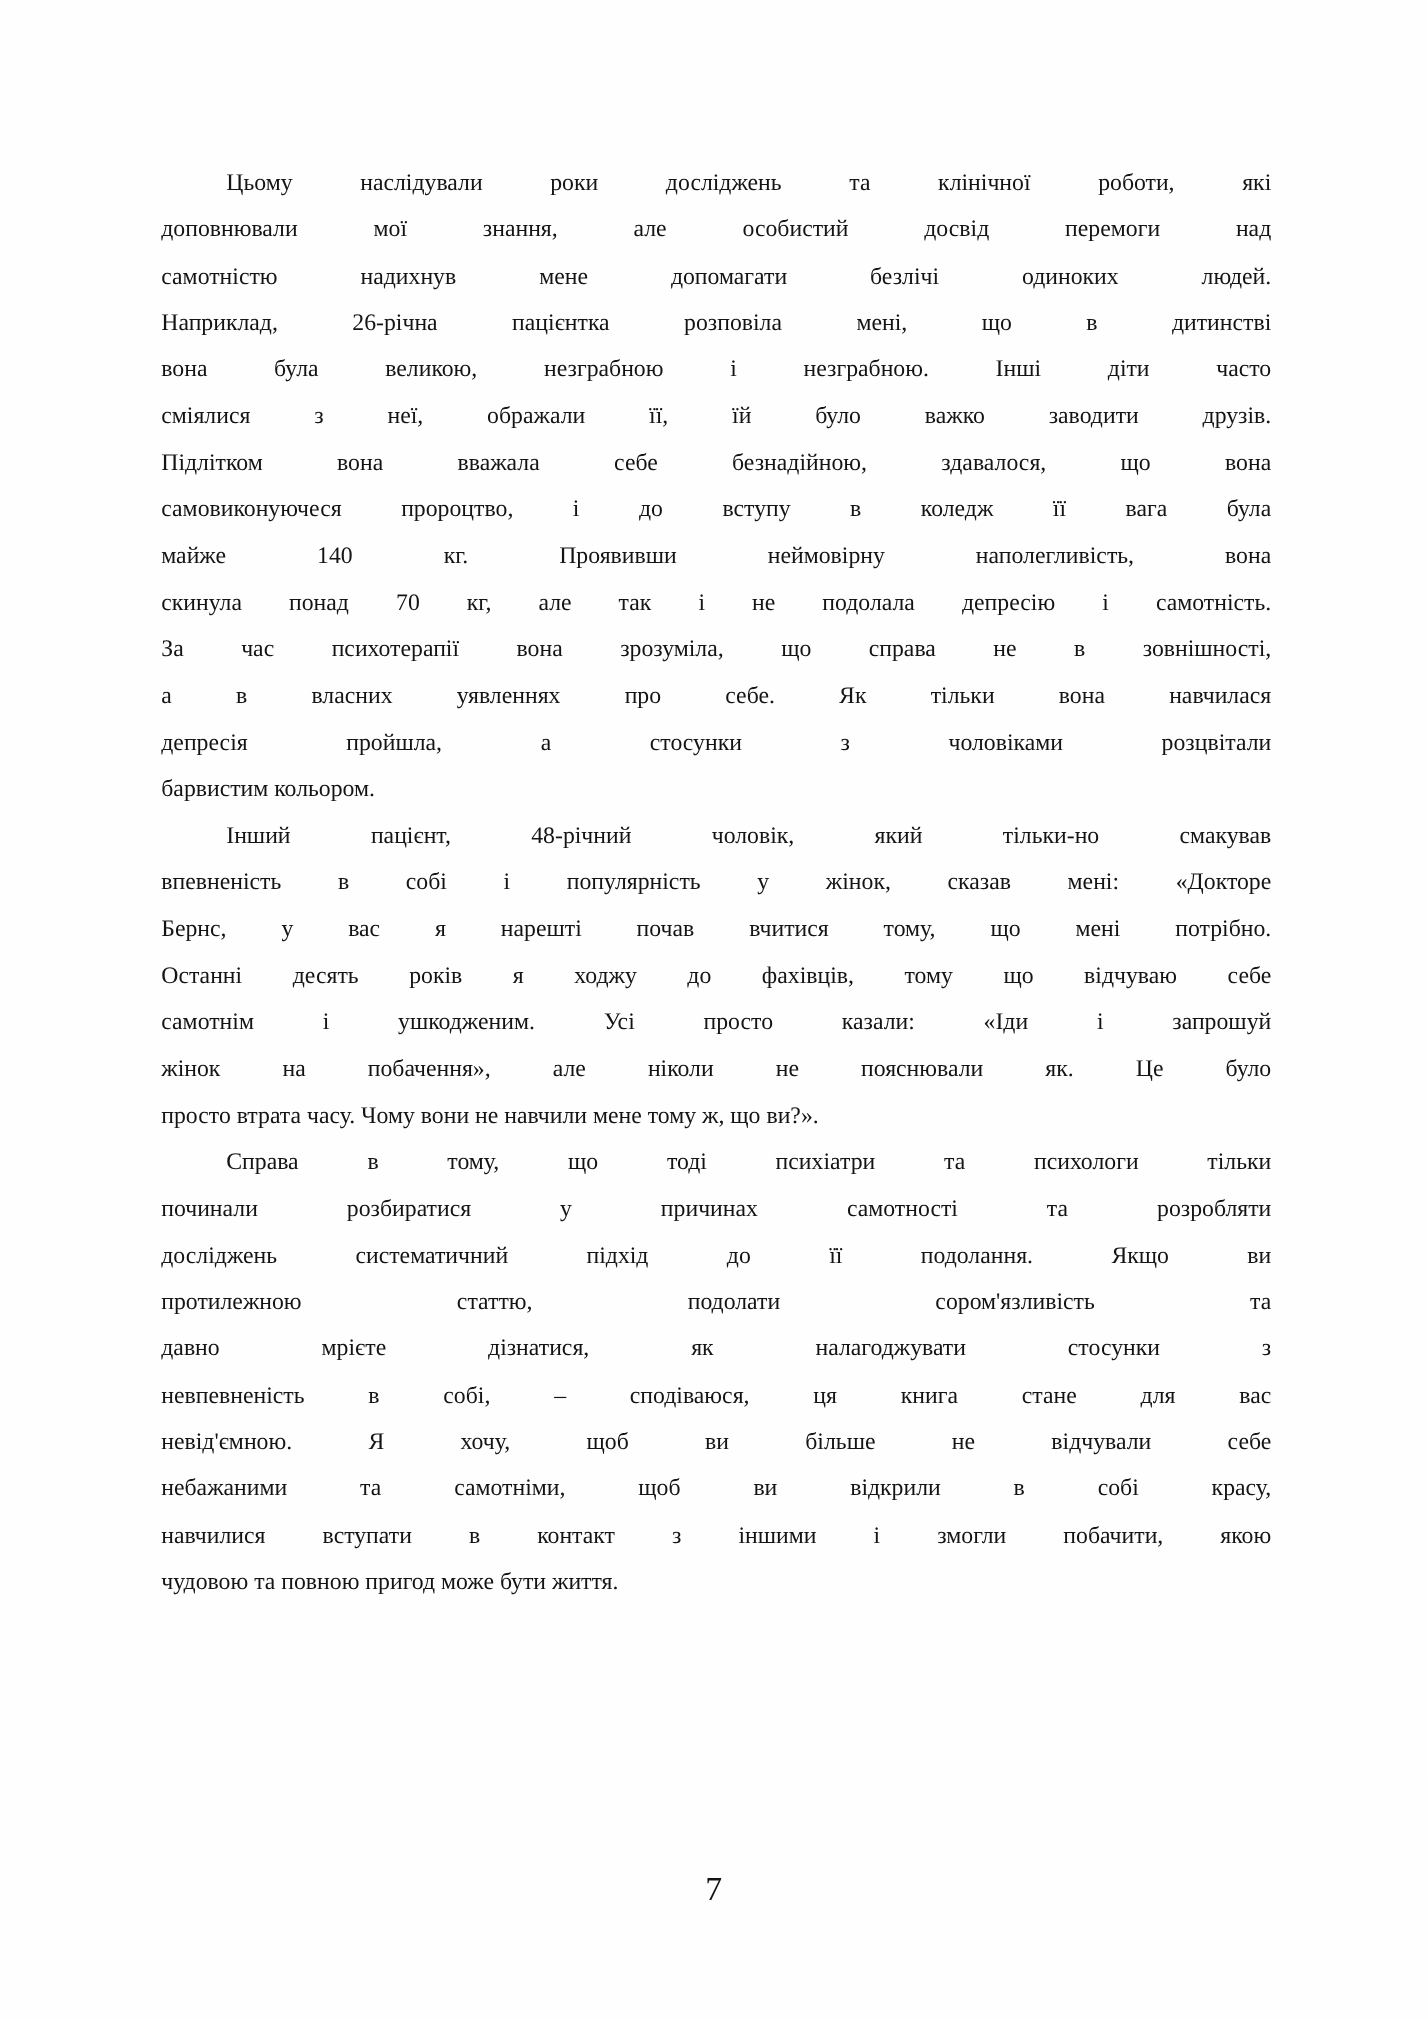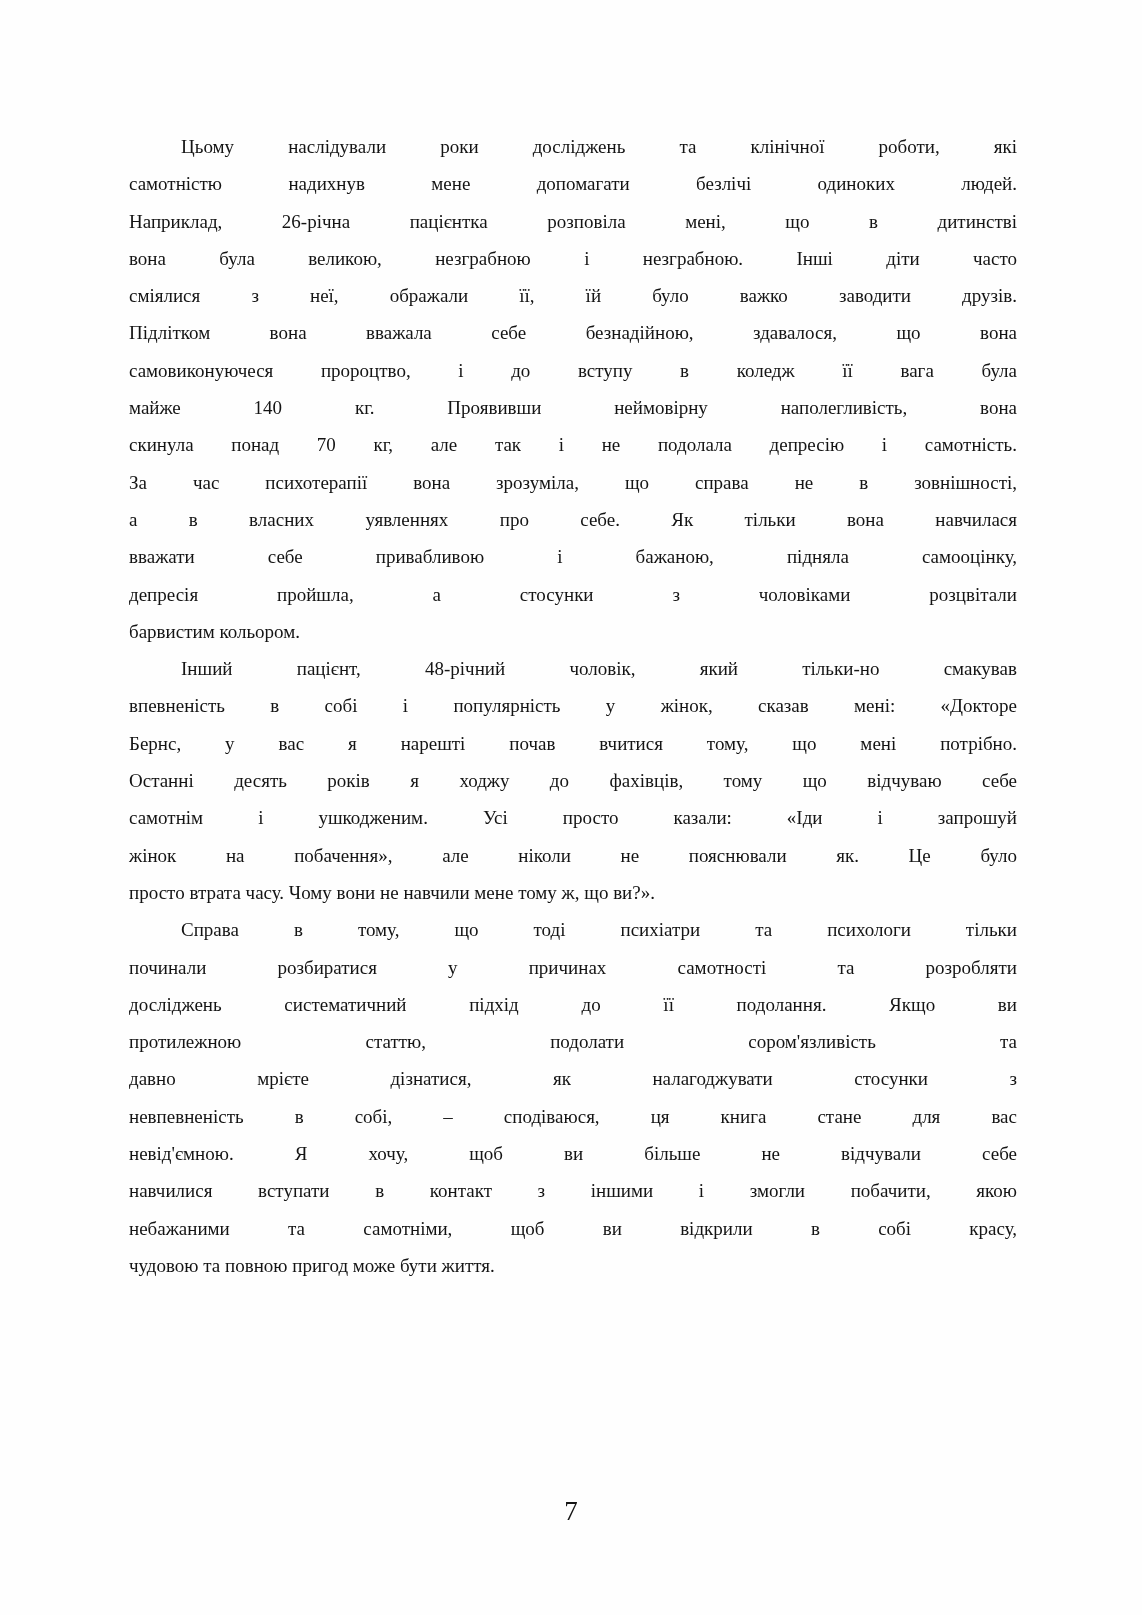--- a/index.html
+++ b/index.html
@@ -40,31 +40,31 @@
   }
 </style>
 </head>
 <body>
 
 <div class="page">
   <div class="text-block">
 
     <div class="paragraph">
       <div class="line first">Цьому наслідували роки досліджень та клінічної роботи, які</div>
+      <div class="line">доповнювали мої знання, але особистий досвід перемоги над</div>
       <div class="line">самотністю надихнув мене допомагати безлічі одиноких людей.</div>
       <div class="line">Наприклад, 26-річна пацієнтка розповіла мені, що в дитинстві</div>
       <div class="line">вона була великою, незграбною і незграбною. Інші діти часто</div>
       <div class="line">сміялися з неї, ображали її, їй було важко заводити друзів.</div>
       <div class="line">Підлітком вона вважала себе безнадійною, здавалося, що вона</div>
       <div class="line">самовиконуючеся пророцтво, і до вступу в коледж її вага була</div>
       <div class="line">майже 140 кг. Проявивши неймовірну наполегливість, вона</div>
       <div class="line">скинула понад 70 кг, але так і не подолала депресію і самотність.</div>
       <div class="line">За час психотерапії вона зрозуміла, що справа не в зовнішності,</div>
       <div class="line">а в власних уявленнях про себе. Як тільки вона навчилася</div>
-      <div class="line">вважати себе привабливою і бажаною, підняла самооцінку,</div>
       <div class="line">депресія пройшла, а стосунки з чоловіками розцвітали</div>
       <div class="line plast">барвистим кольором.</div>
     </div>
 
     <div class="paragraph">
       <div class="line first">Інший пацієнт, 48-річний чоловік, який тільки-но смакував</div>
       <div class="line">впевненість в собі і популярність у жінок, сказав мені: «Докторе</div>
       <div class="line">Бернс, у вас я нарешті почав вчитися тому, що мені потрібно.</div>
       <div class="line">Останні десять років я ходжу до фахівців, тому що відчуваю себе</div>
       <div class="line">самотнім і ушкодженим. Усі просто казали: «Іди і запрошуй</div>
@@ -73,21 +73,21 @@
     </div>
 
     <div class="paragraph">
       <div class="line first">Справа в тому, що тоді психіатри та психологи тільки</div>
       <div class="line">починали розбиратися у причинах самотності та розробляти</div>
       <div class="line">досліджень систематичний підхід до її подолання. Якщо ви</div>
       <div class="line">протилежною статтю, подолати сором'язливість та</div>
       <div class="line">давно мрієте дізнатися, як налагоджувати стосунки з</div>
       <div class="line">невпевненість в собі, – сподіваюся, ця книга стане для вас</div>
       <div class="line">невід'ємною. Я хочу, щоб ви більше не відчували себе</div>
+      <div class="line">небажаними та самотніми, щоб ви відкрили в собі красу,</div>
       <div class="line">навчилися вступати в контакт з іншими і змогли побачити, якою</div>
-      <div class="line">небажаними та самотніми, щоб ви відкрили в собі красу,</div>
       <div class="line plast">чудовою та повною пригод може бути життя.</div>
     </div>
 
   </div>
 
   <div class="page-number">7</div>
 </div>
 
 </body></html>

